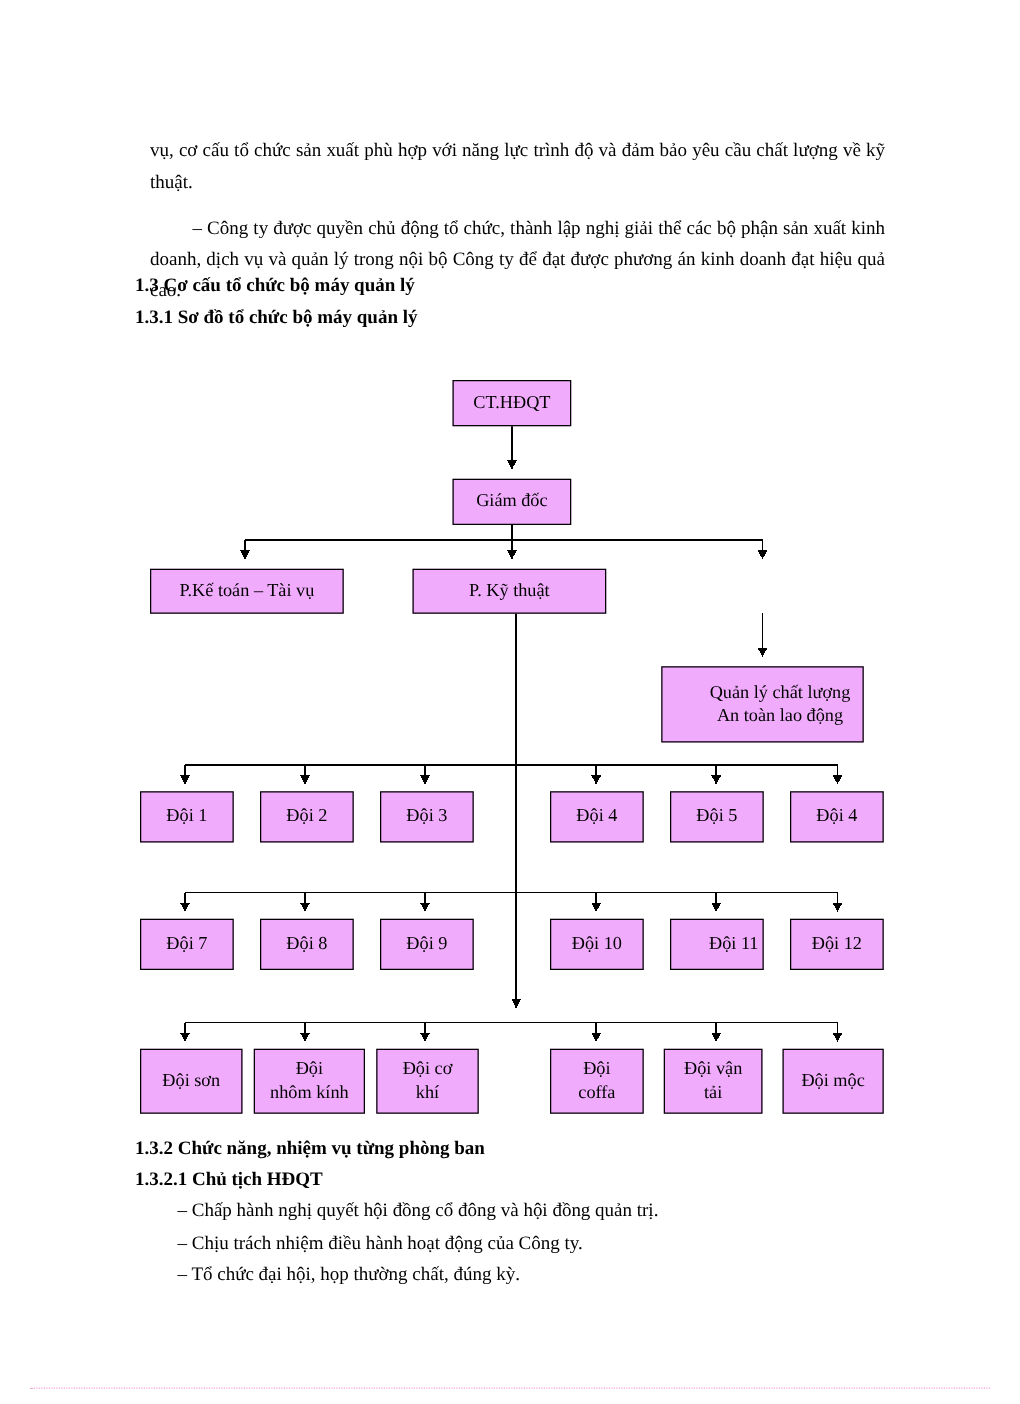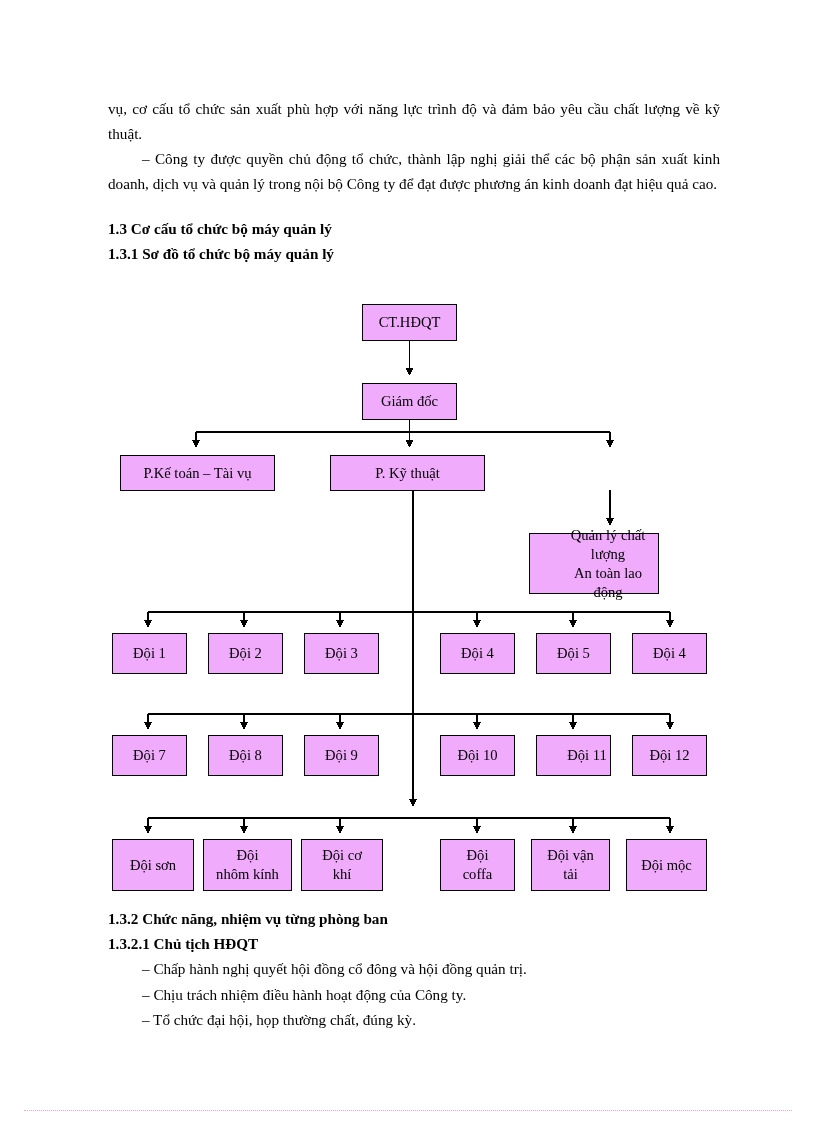--- a/index.html
+++ b/index.html
@@ -26,21 +26,21 @@
   .prose {
     position: absolute;
     left: 108px;
     top: 96px;
     width: 612px;
     font-size: 15.2px;
     line-height: 25px;
     text-align: justify;
   }
   .prose p {
-    margin: 0;
+    margin: 12px;
   }
   .prose .indent {
     text-indent: 34px;
   }
   .heading {
     font-weight: bold;
     margin: 0;
   }
   .heading-block {
     position: absolute;
@@ -170,21 +170,21 @@
     </g>
   </svg>
 
   <div class="node" style="left:362px; top:304px; width:95px; height:37px;">CT.HĐQT</div>
 
   <div class="node" style="left:362px; top:383px; width:95px; height:37px;">Giám đốc</div>
 
   <div class="node" style="left:120px; top:455px; width:155px; height:36px;">P.Kế toán – Tài vụ</div>
   <div class="node" style="left:330px; top:455px; width:155px; height:36px;">P. Kỹ thuật</div>
 
-  <div class="node" style="left:529px; top:533px; width:130px; height:61px;padding-left:28px;">Quản lý chất lượng
+  <div class="node" style="left:529px; top:533px; width:162px; height:61px;padding-left:28px;">Quản lý chất lượng
 An toàn lao động</div>
 
   <div class="node" style="left:112px; top:633px; width:75px; height:41px;">Đội 1</div>
   <div class="node" style="left:208px; top:633px; width:75px; height:41px;">Đội 2</div>
   <div class="node" style="left:304px; top:633px; width:75px; height:41px;">Đội 3</div>
   <div class="node" style="left:440px; top:633px; width:75px; height:41px;">Đội 4</div>
   <div class="node" style="left:536px; top:633px; width:75px; height:41px;">Đội 5</div>
   <div class="node" style="left:632px; top:633px; width:75px; height:41px;">Đội 4</div>
 
   <div class="node" style="left:112px; top:735px; width:75px; height:41px;">Đội 7</div>

